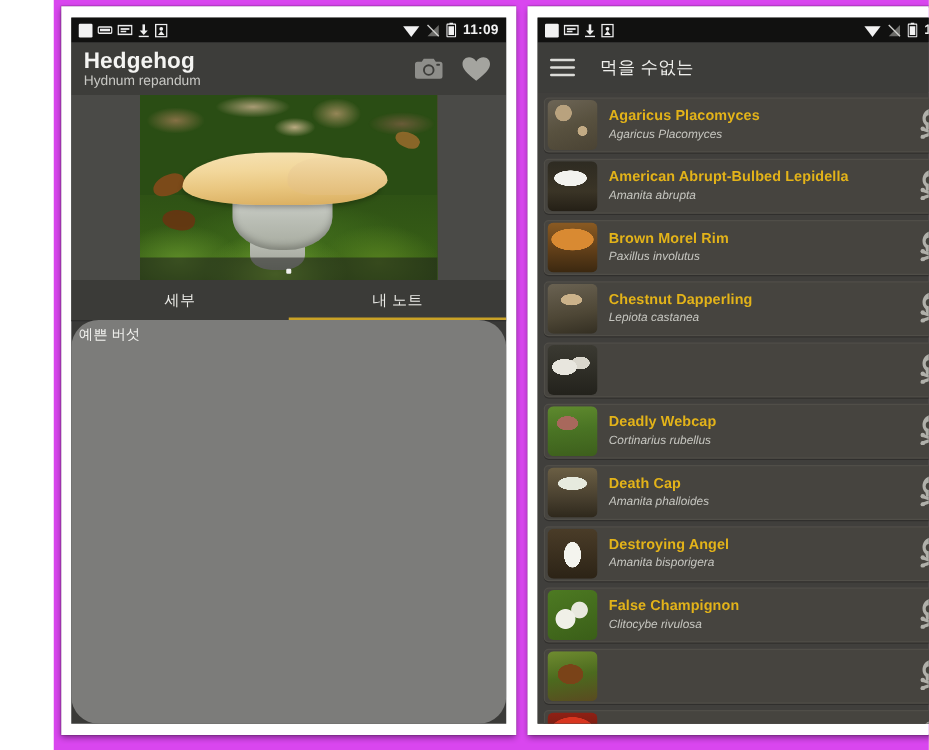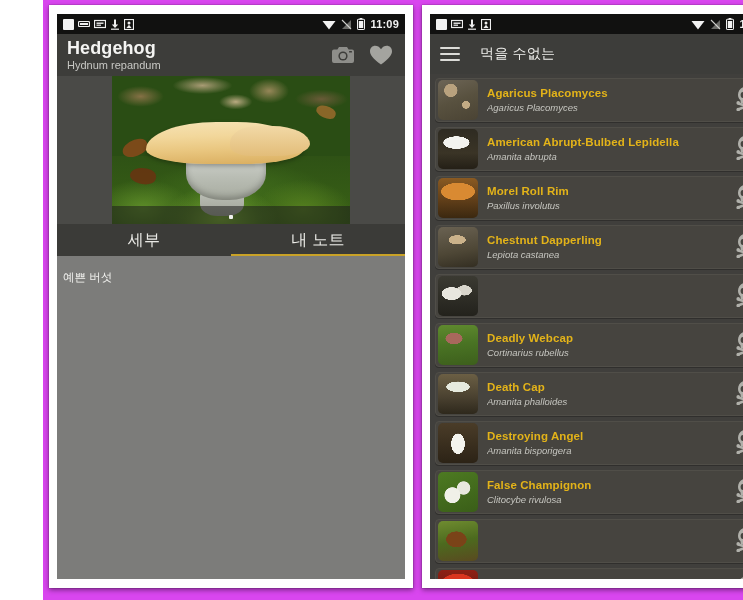--- a/index.html
+++ b/index.html
@@ -96,25 +96,25 @@
     border-radius:10px 10px 40% 40%;}
   .hero-dot{
     position:absolute;left:50%;bottom:5px;transform:translateX(-50%);
     width:4px;height:4px;background:#f0f0ee;border-radius:1px;
   }
   .hero-scrim{position:absolute;left:0;right:0;bottom:0;height:18px;background:rgba(30,30,28,.55);}
 
   
   .tabs{display:flex;height:32px;background:#3b3b38;border-bottom:1px solid #2e2e2c;}
   .tab{flex:1;display:flex;align-items:center;justify-content:center;position:relative;cursor:pointer;}
-  .tab span{color:#eaeae6;font-size:16px;letter-spacing:.3px;}
+  .tab span{color:#eaeae6;font-size:12px;letter-spacing:.3px;}
   .tab.active:after{
     content:"";position:absolute;left:0;right:0;bottom:0;height:2px;background:#c9a227;
   }
-  .notes{position:absolute;left:0;right:0;top:242px;bottom:0;background:#7c7c7a;padding:14px 6px 0 6px;box-sizing:border-box;}
+  .notes{position:absolute;left:0;right:0;top:242px;bottom:0;background:#7c7c7a;padding:4px 6px 0 6px;box-sizing:border-box;border-radius:22px;}
   .notes-text{color:#f1f1ee;font-size:11.5px;}
 
   
   .listwrap{position:absolute;left:0;right:0;top:60px;bottom:0;background:#403f3c;padding:4px 5px 0 5px;box-sizing:border-box;overflow:hidden;}
   .row{
     display:flex;align-items:center;height:44px;margin-bottom:5px;
     background:#46443f;border:1px solid #504e48;border-radius:4px;
     padding:2px 4px 2px 2px;box-sizing:border-box;cursor:pointer;
     box-shadow:0 1px 0 rgba(0,0,0,.25);
     justify-content:center;
@@ -378,21 +378,21 @@
           <circle cx="21.8" cy="17.9" r="1.8"></circle>
                   <circle cx="21.8" cy="24.6" r="1.8"></circle>
         </g>
       </svg>
     </span>
   </div>
 
   <div class="row">
     <div class="thumb t-brownroll"></div>
     <div class="rowtext">
-      <span class="rname">Morel Roll Rim</span>
+      <span class="rname">Brown Morel Rim</span>
       <span class="rlatin">Paxillus involutus</span>
     </div>
     <span class="skull">
       <svg width="26" height="26" viewBox="0 0 26 26">
         <path d="M13 1.5 C7.6 1.5 4 5.2 4 9.8 c0 2.6 1.1 4.3 2.4 5.3 l.3 2.1 c.1 .8 .8 1.2 1.6 1.2 h9.4 c.8 0 1.5-.4 1.6-1.2 l.3-2.1 C20.9 14.1 22 12.4 22 9.8 22 5.2 18.4 1.5 13 1.5 Z" fill="#dadad4"></path>
         <ellipse cx="9.1" cy="10" rx="2.5" ry="2.9" fill="#46443f"></ellipse>
         <ellipse cx="16.9" cy="10" rx="2.5" ry="2.9" fill="#46443f"></ellipse>
         <path d="M13 12.8 l1.6 3 h-3.2 Z" fill="#46443f"></path>
         <rect x="9.6" y="16.4" width="1.5" height="2.1" rx=".5" fill="#46443f"></rect>
         <rect x="12.3" y="16.4" width="1.5" height="2.1" rx=".5" fill="#46443f"></rect>

